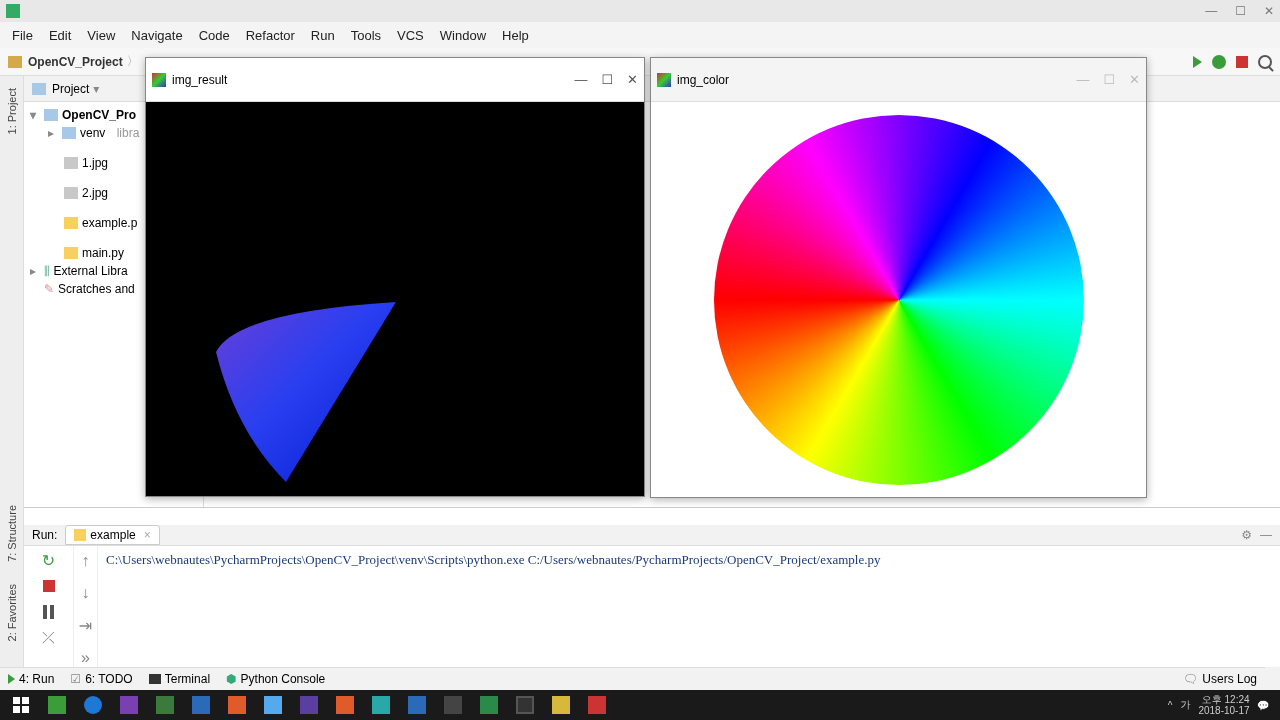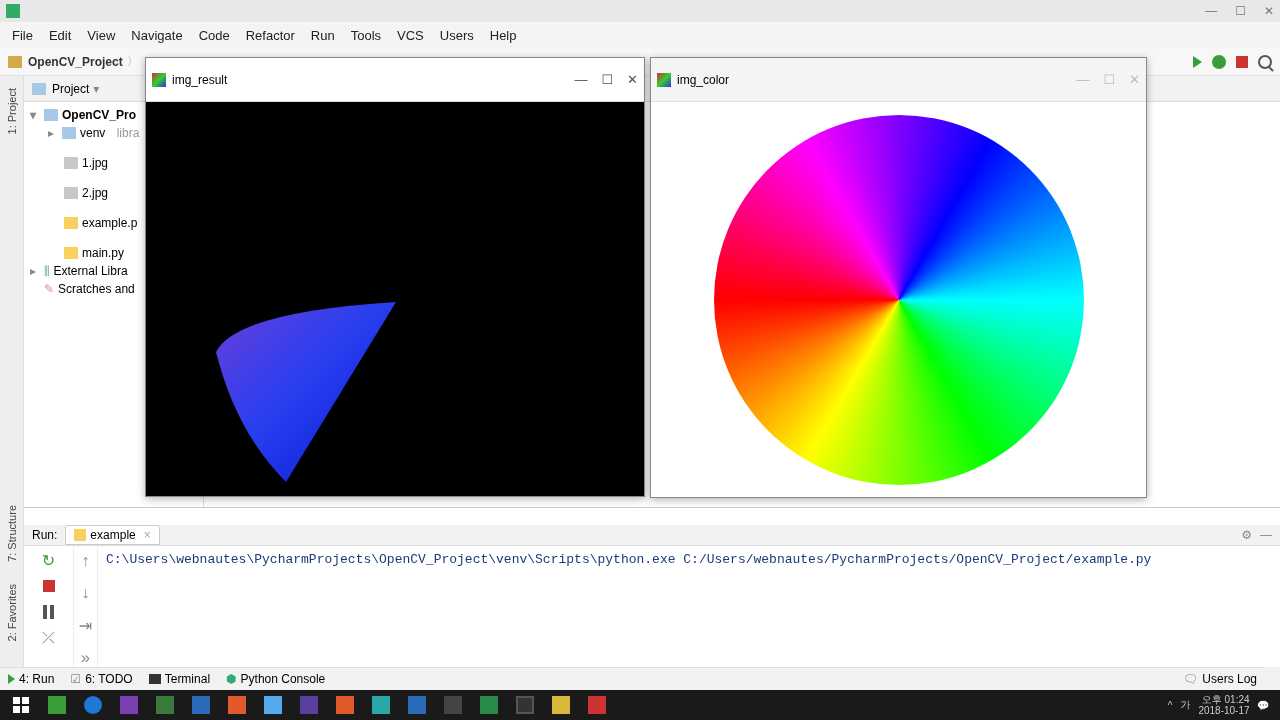--- a/index.html
+++ b/index.html
@@ -49,21 +49,21 @@
 
 
 .runpanel { position:absolute; left:24px; right:0; bottom:0; height:160px; background:#fff; border-top:1px solid #ccc; display:flex; flex-direction:column; }
 .runheader { height:26px; background:#f2f2f2; border-bottom:1px solid #ddd; display:flex; align-items:center; padding:0 8px; font-size:12px; gap:8px;margin-top:17px; }
 .runheader .tab { background:#fff; border:1px solid #ccc; padding:2px 8px; border-radius:3px 3px 0 0; display:flex; align-items:center; gap:4px; }
 .runheader .tab .pyi { width:12px; height:12px; background:#f8d060; }
 .runheader .gearr { margin-left:auto; color:#888; cursor:pointer; }
 .runbody { flex:1; display:flex; }
 .runtoolbar { width:50px; border-right:1px solid #eee; display:flex; flex-direction:column; align-items:center; padding:6px 0; gap:10px; }
 .runtoolbar .rbtn { width:16px; height:16px; display:flex; align-items:center; justify-content:center; cursor:pointer; }
-.runout { flex:1; padding:6px 8px; font-family:Liberation Mono, monospace; font-size:13px; color:#1a3a7a; white-space:pre; overflow:hidden; }
+.runout { flex:1; padding:6px 8px; font-family:Liberation Serif, serif; font-size:13px; color:#1a3a7a; white-space:pre; overflow:hidden; }
 
 
 .bottombar { position:absolute; bottom:30px; left:0; right:15px; height:23px; background:#f2f2f2; border-top:1px solid #ddd; display:flex; align-items:center; padding:0 8px; font-size:12px; gap:16px; }
 .bottombar .bitem { display:flex; align-items:center; gap:4px; cursor:pointer; }
 .bottombar .right { margin-left:auto; }
 
 .statusbar { position:absolute; bottom:10px; left:0; right:0; height:20px; background:#f7f7f7; border-top:1px solid #ddd; display:flex; align-items:center; padding:0 8px; font-size:11px; color:#555; }
 .statusbar .right { margin-left:auto; display:flex; gap:12px; }
 
 
@@ -105,21 +105,21 @@
 <div class="menubar">
   <span>File</span>
   <span>Edit</span>
   <span>View</span>
   <span>Navigate</span>
   <span>Code</span>
   <span>Refactor</span>
   <span>Run</span>
   <span>Tools</span>
   <span>VCS</span>
-  <span>Users</span>
+  <span>Window</span>
   <span>Help</span>
 </div>
 
 <div class="breadcrumb">
   <span class="folder-icon"></span>
   <b>OpenCV_Project</b>
   <span style="color:#999;margin:0 4px">〉</span>
   <div class="toolbtns">
     <span class="tri-green"></span>
     <span class="bug"></span>
@@ -348,18 +348,18 @@
   <div class="tb">
       <div class="sq" style="background:#d6b83a"></div>
     </div>
   <div class="tb">
       <div class="sq" style="background:#c33"></div>
     </div>
   <div class="tray">
     <span>^</span>
     <span>가</span>
     <div class="clock">
-      <div>오후 01:24</div>
+      <div>오후 12:24</div>
       <div>2018-10-17</div>
     </div>
     <span>💬</span>
   </div>
 </div>
 
 </body></html>

